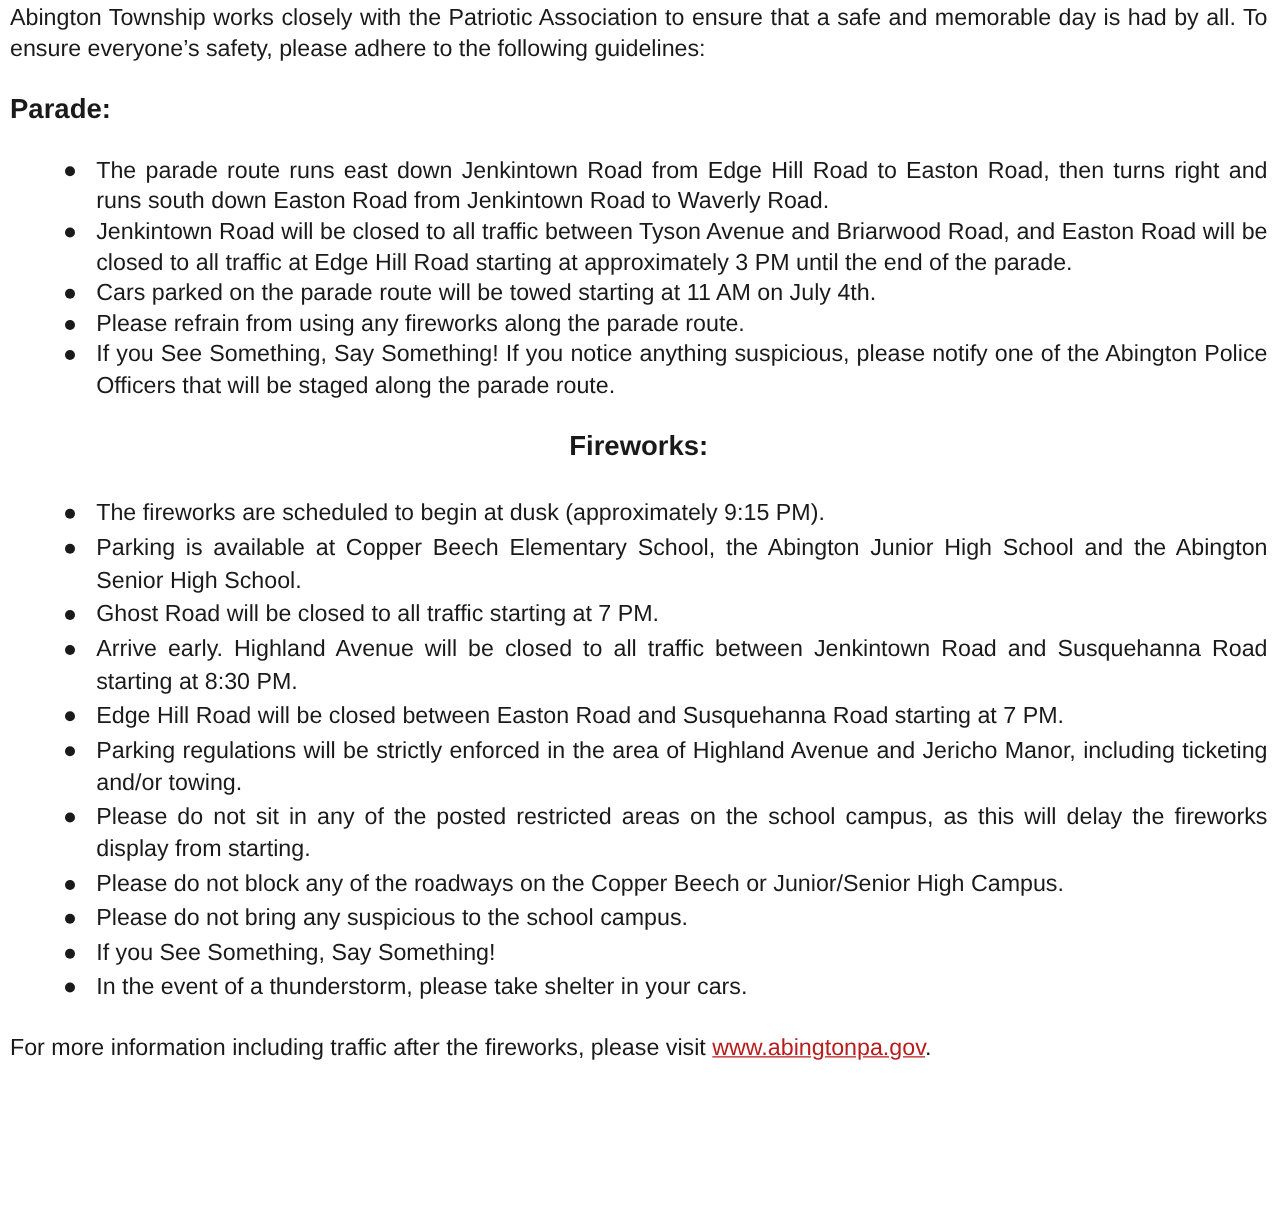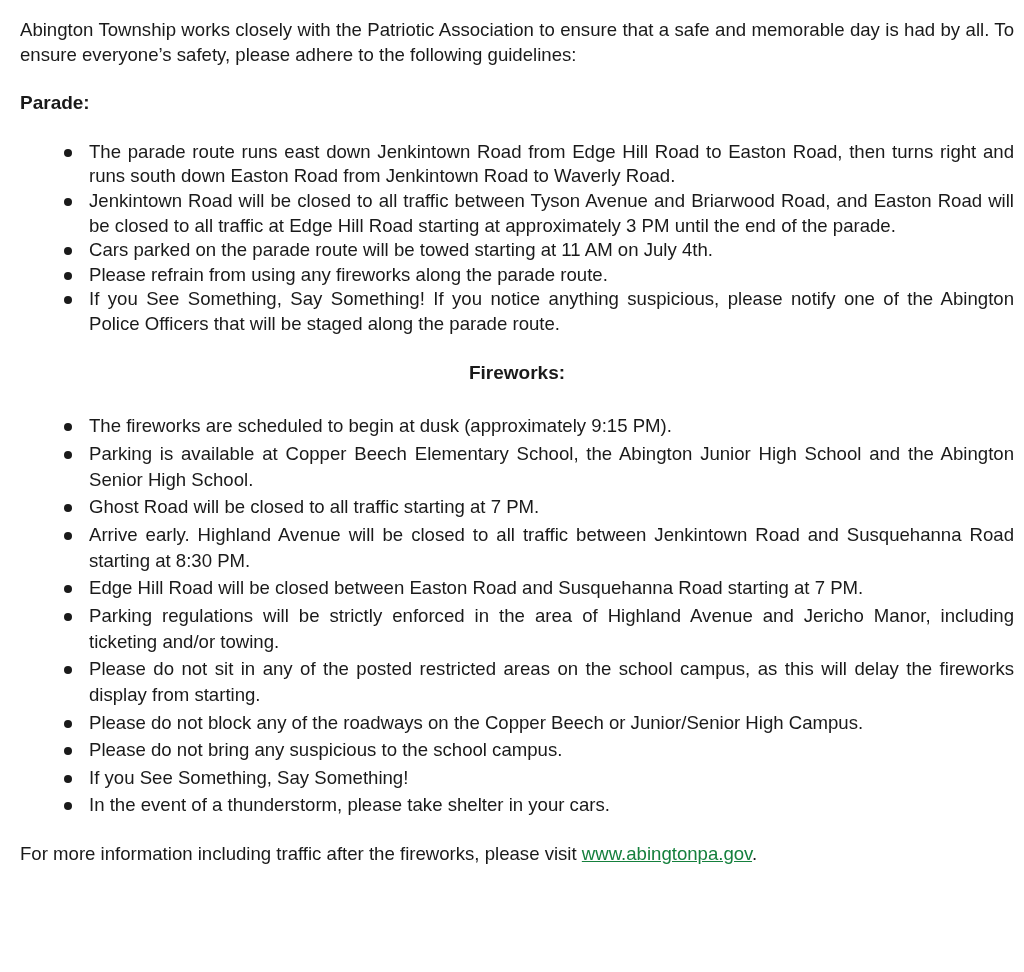--- a/index.html
+++ b/index.html
@@ -11,31 +11,30 @@
       width: 1024px;
       height: 972px;
       overflow: hidden;
       font-family: "Liberation Sans", sans-serif;
       color: #1a1a1a;
       font-size: 18.6px;
       line-height: 24.6px;
     }
     .doc {
       position: relative;
-      padding: 2px 10px 0 20px;
-      margin-top: 16px;
+      padding: 2px 10px 0 8px;
     }
     .intro {
       margin: 0;
       text-align: justify;
     }
     .section-heading {
       margin: 0;
       font-weight: bold;
-      font-size: 19px;
+      font-size: 22px;
     }
     #parade-heading { margin-top: 24px; }
     #fireworks-heading { margin-top: 24px; text-align: center; }
     ul.bullets {
       list-style: none;
       margin: 0;
       padding: 0 0 0 69px;
     }
     #parade-list { margin-top: 24px; }
     #fireworks-list { margin-top: 28px; }
@@ -89,14 +88,14 @@
       <li><span class="bullet"></span><span>Arrive early. Highland Avenue will be closed to all traffic between Jenkintown Road and Susquehanna Road starting at 8:30 PM.</span></li>
       <li><span class="bullet"></span><span>Edge Hill Road will be closed between Easton Road and Susquehanna Road starting at 7 PM.</span></li>
       <li><span class="bullet"></span><span>Parking regulations will be strictly enforced in the area of Highland Avenue and Jericho Manor, including ticketing and/or towing.</span></li>
       <li><span class="bullet"></span><span>Please do not sit in any of the posted restricted areas on the school campus, as this will delay the fireworks display from starting.</span></li>
       <li><span class="bullet"></span><span>Please do not block any of the roadways on the Copper Beech or Junior/Senior High Campus.</span></li>
       <li><span class="bullet"></span><span>Please do not bring any suspicious to the school campus.</span></li>
       <li><span class="bullet"></span><span>If you See Something, Say Something!</span></li>
       <li><span class="bullet"></span><span>In the event of a thunderstorm, please take shelter in your cars.</span></li>
     </ul>
 
-  <p class="footer"><span>For more information including traffic after the fireworks, please visit </span><a style="color: #15803d; text-decoration: underline;">www.abingtonpa.gov</a><span>.</span></p>
+  <p class="footer"><span>For more information including traffic after the fireworks, please visit </span><a style="color: #b91c1c; text-decoration: underline;">www.abingtonpa.gov</a><span>.</span></p>
 </div>
 
 </body></html>

